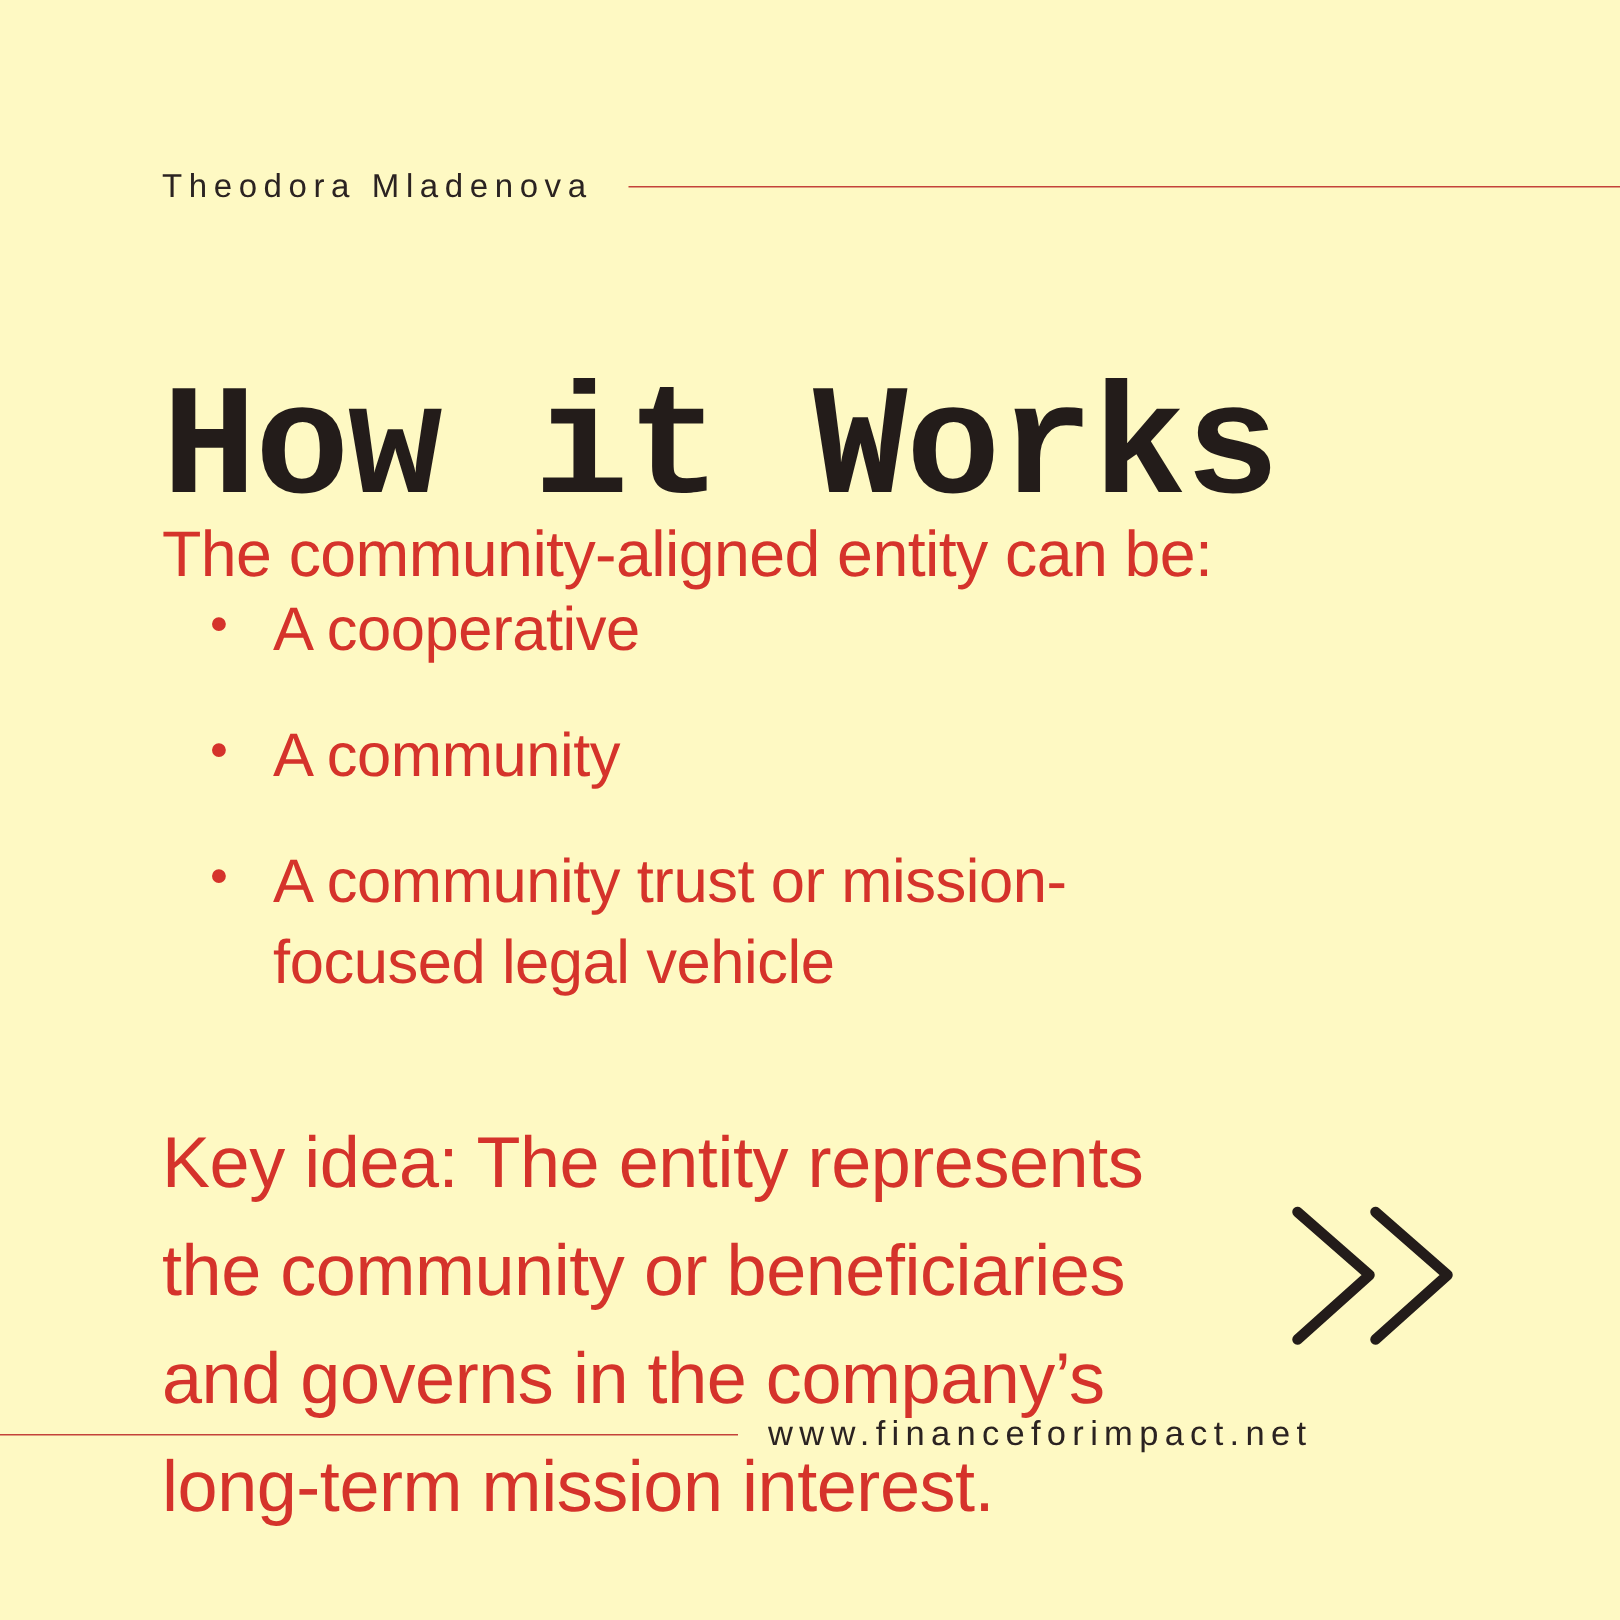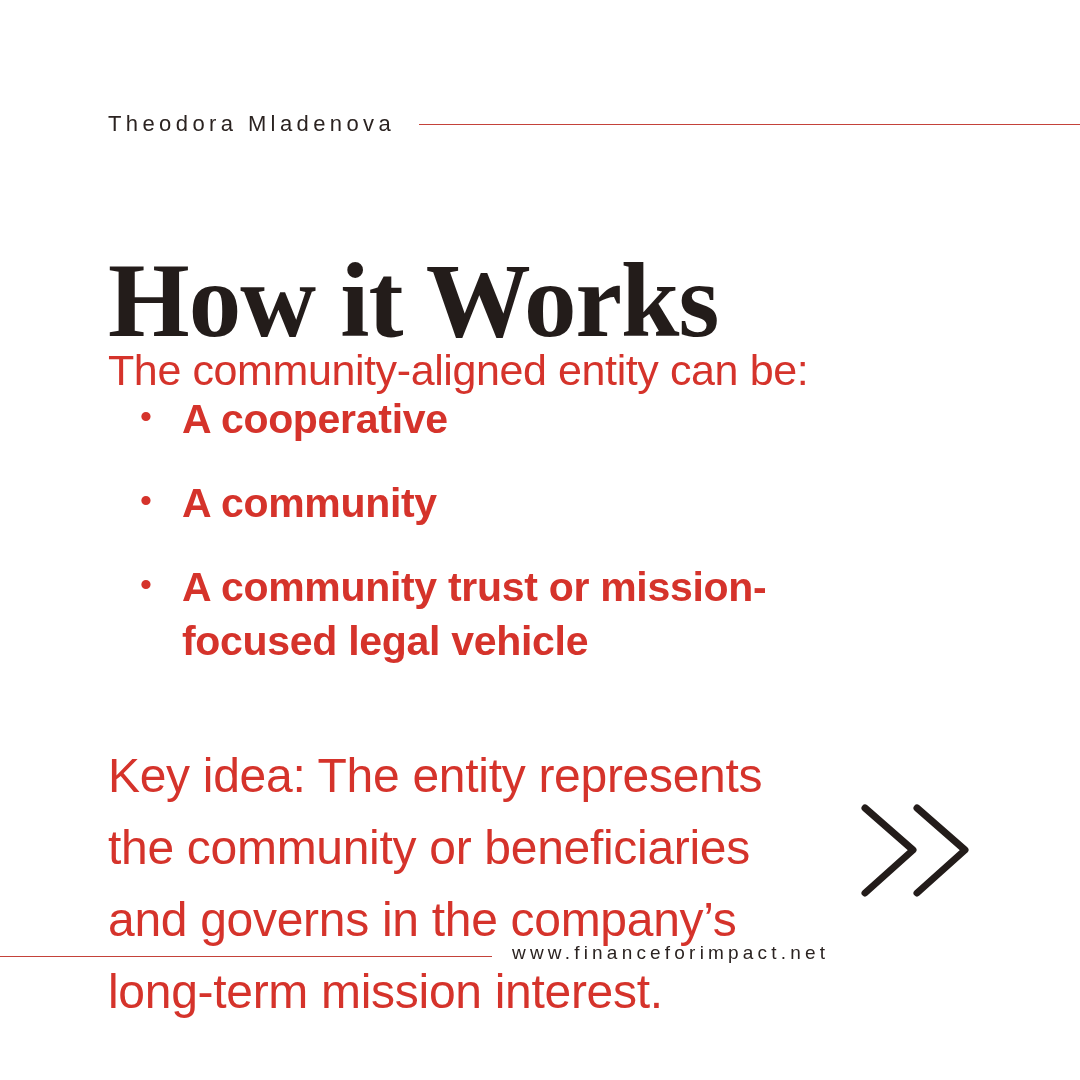--- a/index.html
+++ b/index.html
@@ -11,21 +11,21 @@
     height: 1080px;
     background: #FBE3DE;
     font-family: "Liberation Sans", sans-serif;
     overflow: hidden;
     position: relative;
   }
 
   .slide {
     position: absolute;
     inset: 0;
-    background: #ffffff;
+    background: #fef9c3;
   }
 
   
   .author-row {
     position: absolute;
     top: 106px;
     left: 108px;
     right: 0;
     height: 36px;
     display: flex;
@@ -43,21 +43,21 @@
     height: 1px;
     background: #C4423A;
     margin-left: 24px;
   }
 
   
   .title {
     position: absolute;
     top: 178px;
     left: 108px;
-    font-family: Liberation Serif, serif;
+    font-family: Liberation Mono, monospace;
     font-weight: bold;
     font-size: 105px;
     line-height: 1.0;
     color: #231C1A;
     letter-spacing: -1px;
   }
 
   
   .lead {
     position: absolute;
@@ -92,21 +92,20 @@
   .bullet-dot {
     flex: 0 0 auto;
     width: 42px;
     font-size: 34px;
     line-height: 1.45;
     color: #D5332B;
   }
   .bullet-text {
     flex: 1 1 auto;
     max-width: 620px;
-    font-weight: bold;
   }
 
   
   .key-idea {
     position: absolute;
     top: 692px;
     left: 108px;
     width: 700px;
     font-size: 48px;
     line-height: 1.5;
@@ -129,21 +128,21 @@
     left: 0;
     top: 956px;
     width: 492px;
     height: 1px;
     background: #C4423A;
   }
   .footer-url {
     position: absolute;
     top: 942px;
     left: 512px;
-    font-size: 19px;
+    font-size: 23px;
     letter-spacing: 4.2px;
     color: #2B2321;
     white-space: nowrap;
   }
 </style>
 </head>
 <body>
 
 <div class="slide">
 

